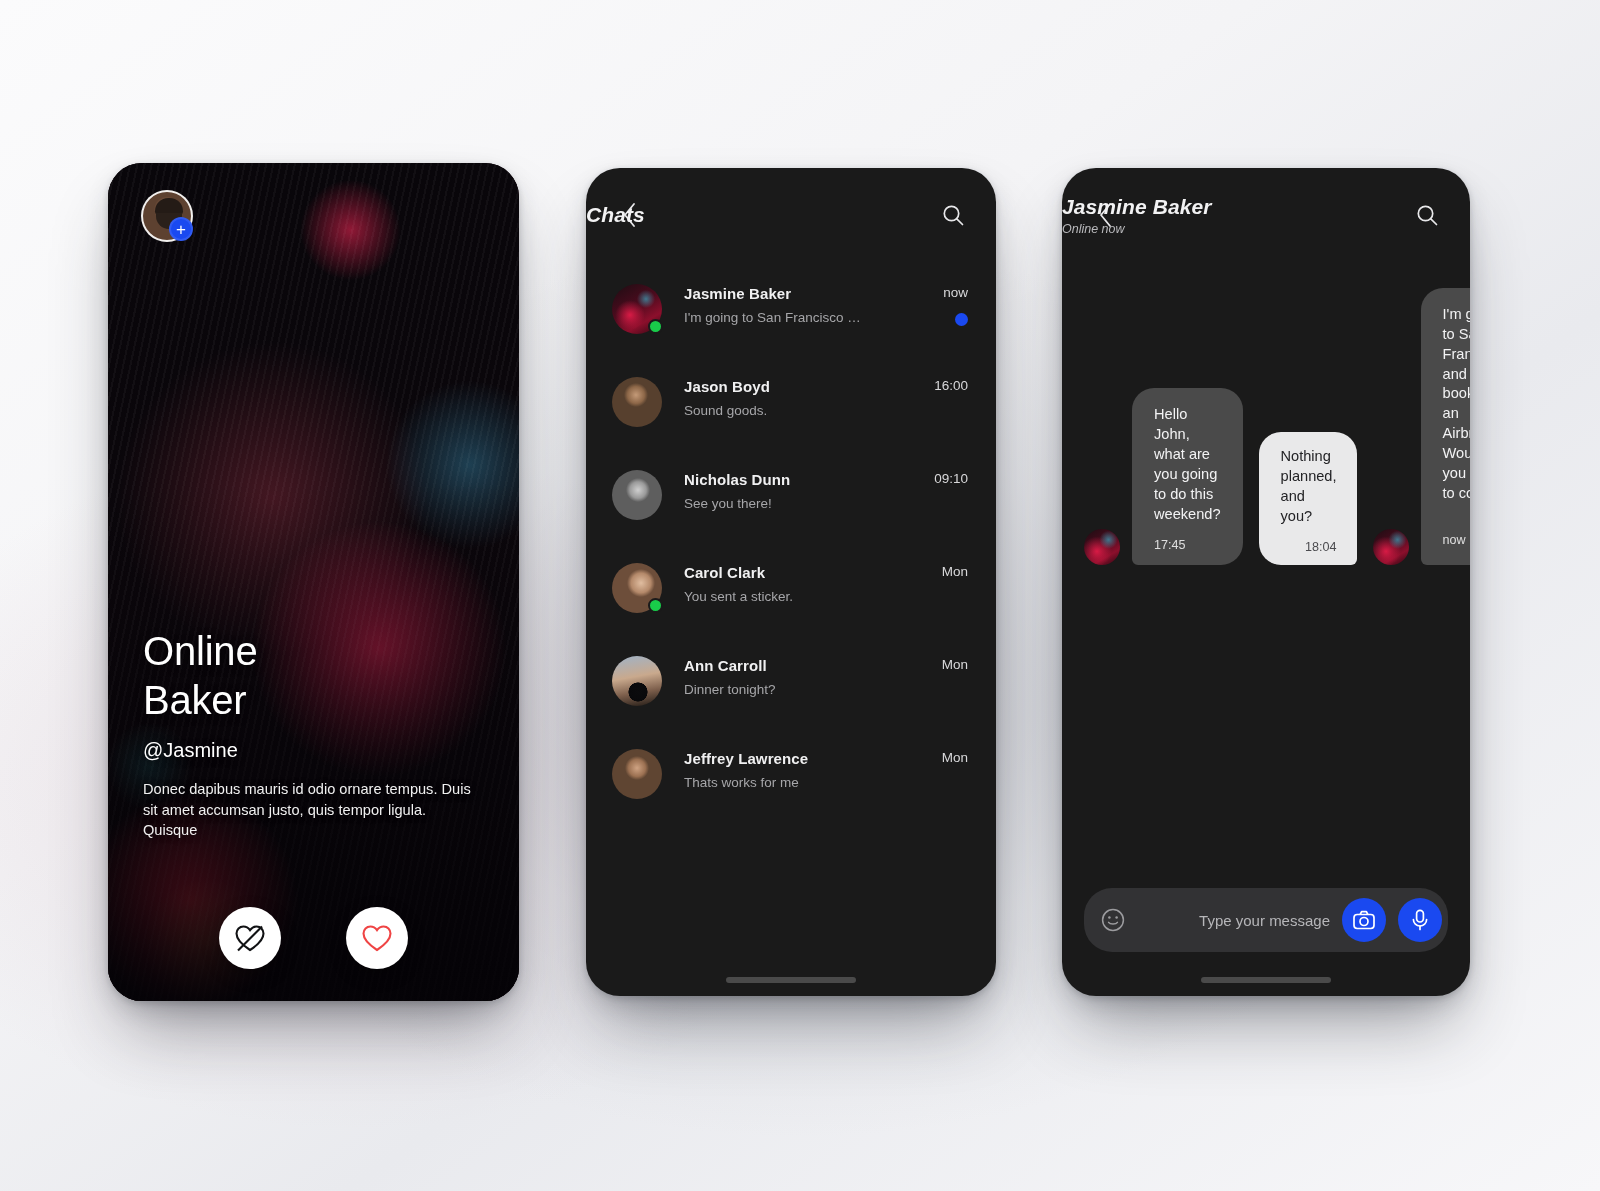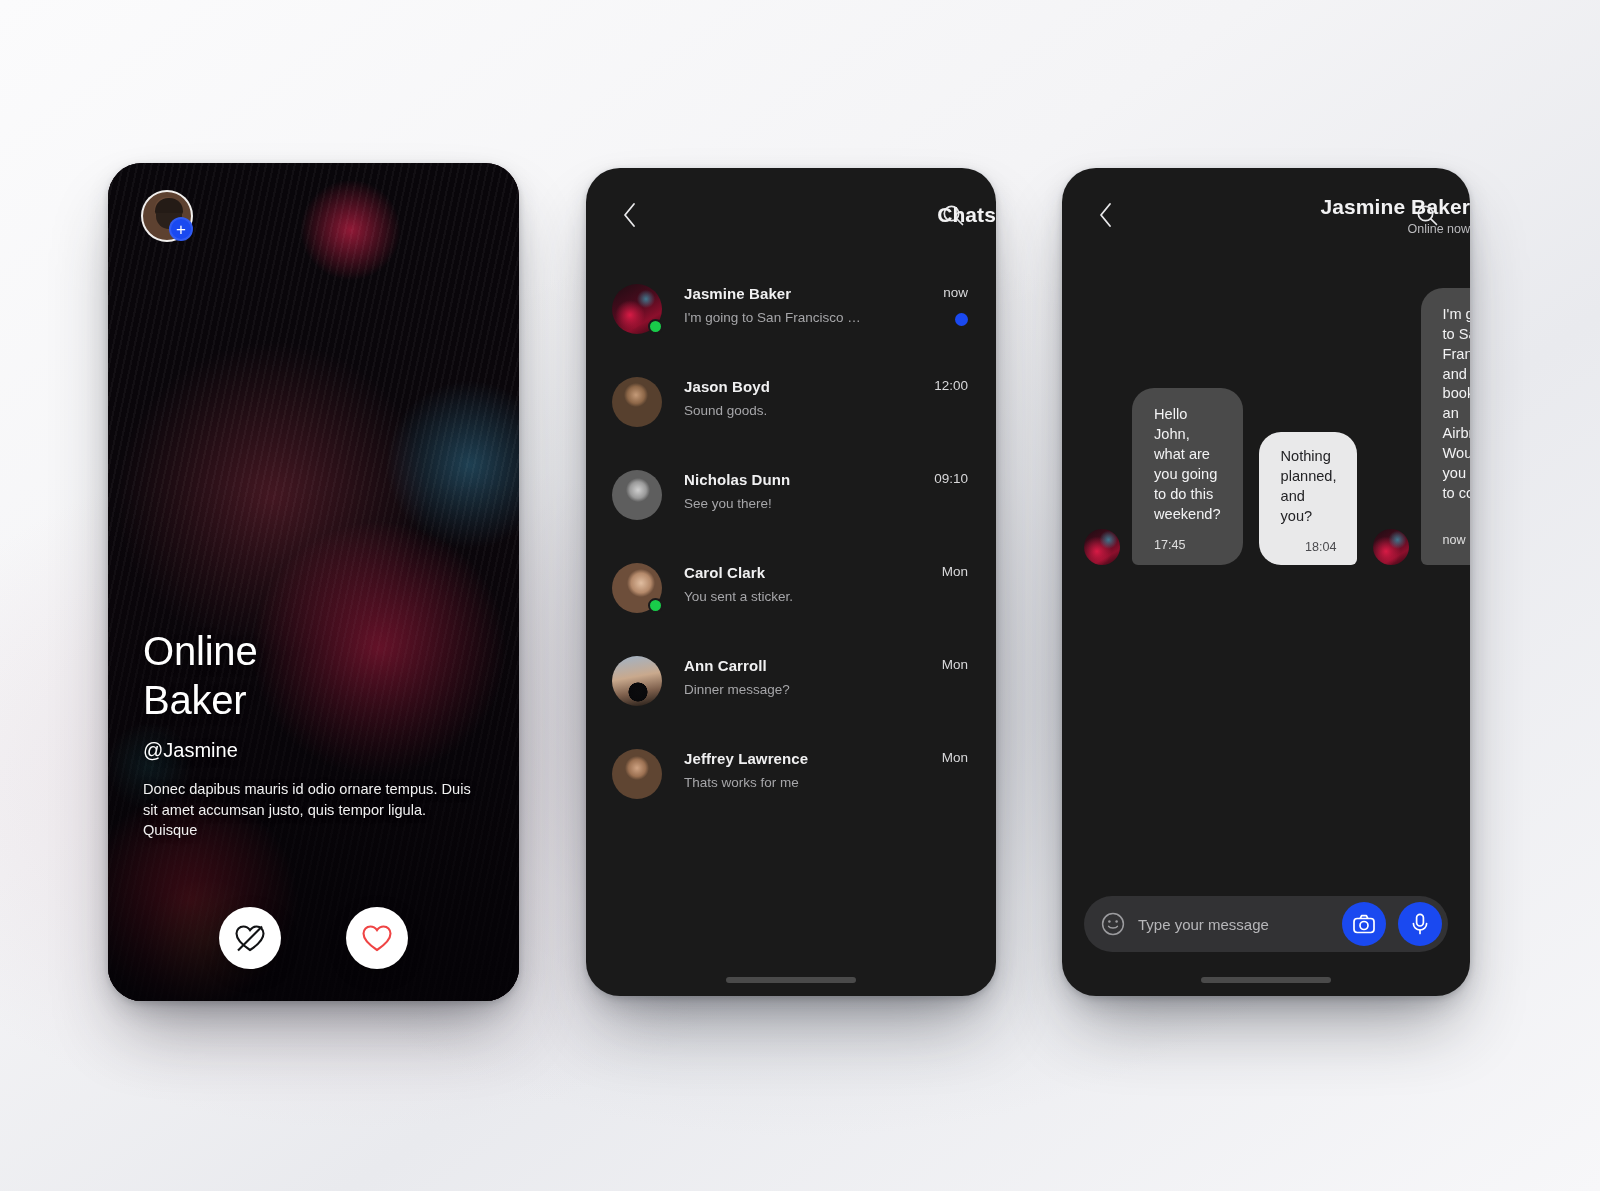--- a/index.html
+++ b/index.html
@@ -151,22 +151,23 @@
     padding: 0 26px;
   }
   .icon-btn {
     width: 34px; height: 34px;
     display: flex; align-items: center; justify-content: center;
     flex: 0 0 auto;
   }
   .topbar-title-wrap {
     position: absolute;
     left: 0; right: 0;
-    text-align: right;
+    text-align: left;
     pointer-events: none;
+    font-style: italic;
   }
   .topbar-title {
     font-size: 21px;
     color: #f2f2f3;
     font-weight: 700;
     letter-spacing: .1px;
   }
   .topbar-sub {
     margin-top: 3px;
     font-size: 12.5px;
@@ -303,27 +304,28 @@
     width: 66px;
     margin-left: 48px;
   }
   .typing i { width: 7px; height: 7px; border-radius: 50%; background: #fff; display: block; }
   .typing i:nth-child(2) { opacity: .55; width: 6px; height: 6px; }
   .typing i:nth-child(3) { opacity: .30; width: 5px; height: 5px; }
 
   .composer {
     position: absolute;
     left: 22px; right: 22px; bottom: 44px;
-    height: 56px;
+    height: 64px;
     background: #323234;
     border-radius: 28px;
     display: flex;
     align-items: center;
     padding: 0 6px 0 16px;
     gap: 12px;
+    text-align: right;
   }
   .composer-input {
     flex: 1 1 auto;
     font-size: 15px;
     color: #b6b6b9;
     white-space: nowrap;
     overflow: hidden;
   }
   .round-blue {
     width: 44px; height: 44px;
@@ -446,21 +448,21 @@
         </div>
         <div class="chat-row">
           <div class="avatar-wrap">
             <div class="avatar av-jason"></div>
           </div>
           <div class="chat-text">
             <div class="chat-name">Jason Boyd</div>
             <div class="chat-preview">Sound goods.</div>
           </div>
           <div class="chat-meta">
-            <div class="chat-time">12:00</div>
+            <div class="chat-time">16:00</div>
           </div>
         </div>
         <div class="chat-row">
           <div class="avatar-wrap">
             <div class="avatar av-nicholas"></div>
           </div>
           <div class="chat-text">
             <div class="chat-name">Nicholas Dunn</div>
             <div class="chat-preview">See you there!</div>
           </div>
@@ -480,21 +482,21 @@
           <div class="chat-meta">
             <div class="chat-time">Mon</div>
           </div>
         </div>
         <div class="chat-row">
           <div class="avatar-wrap">
             <div class="avatar av-ann"></div>
           </div>
           <div class="chat-text">
             <div class="chat-name">Ann Carroll</div>
-            <div class="chat-preview">Dinner message?</div>
+            <div class="chat-preview">Dinner tonight?</div>
           </div>
           <div class="chat-meta">
             <div class="chat-time">Mon</div>
           </div>
         </div>
         <div class="chat-row">
           <div class="avatar-wrap">
             <div class="avatar av-jeffrey"></div>
           </div>
           <div class="chat-text">

